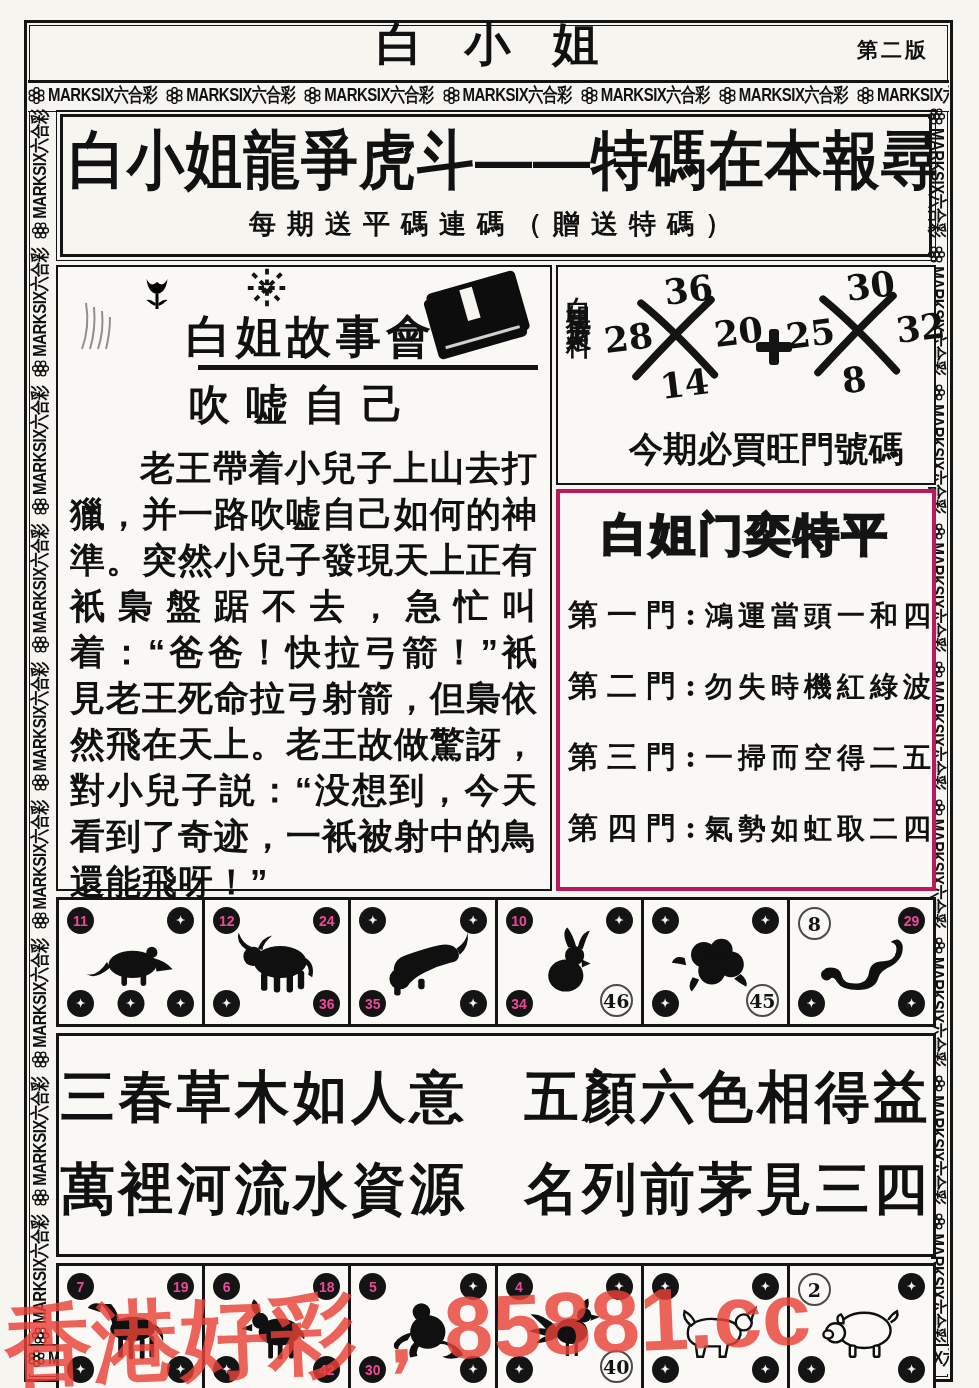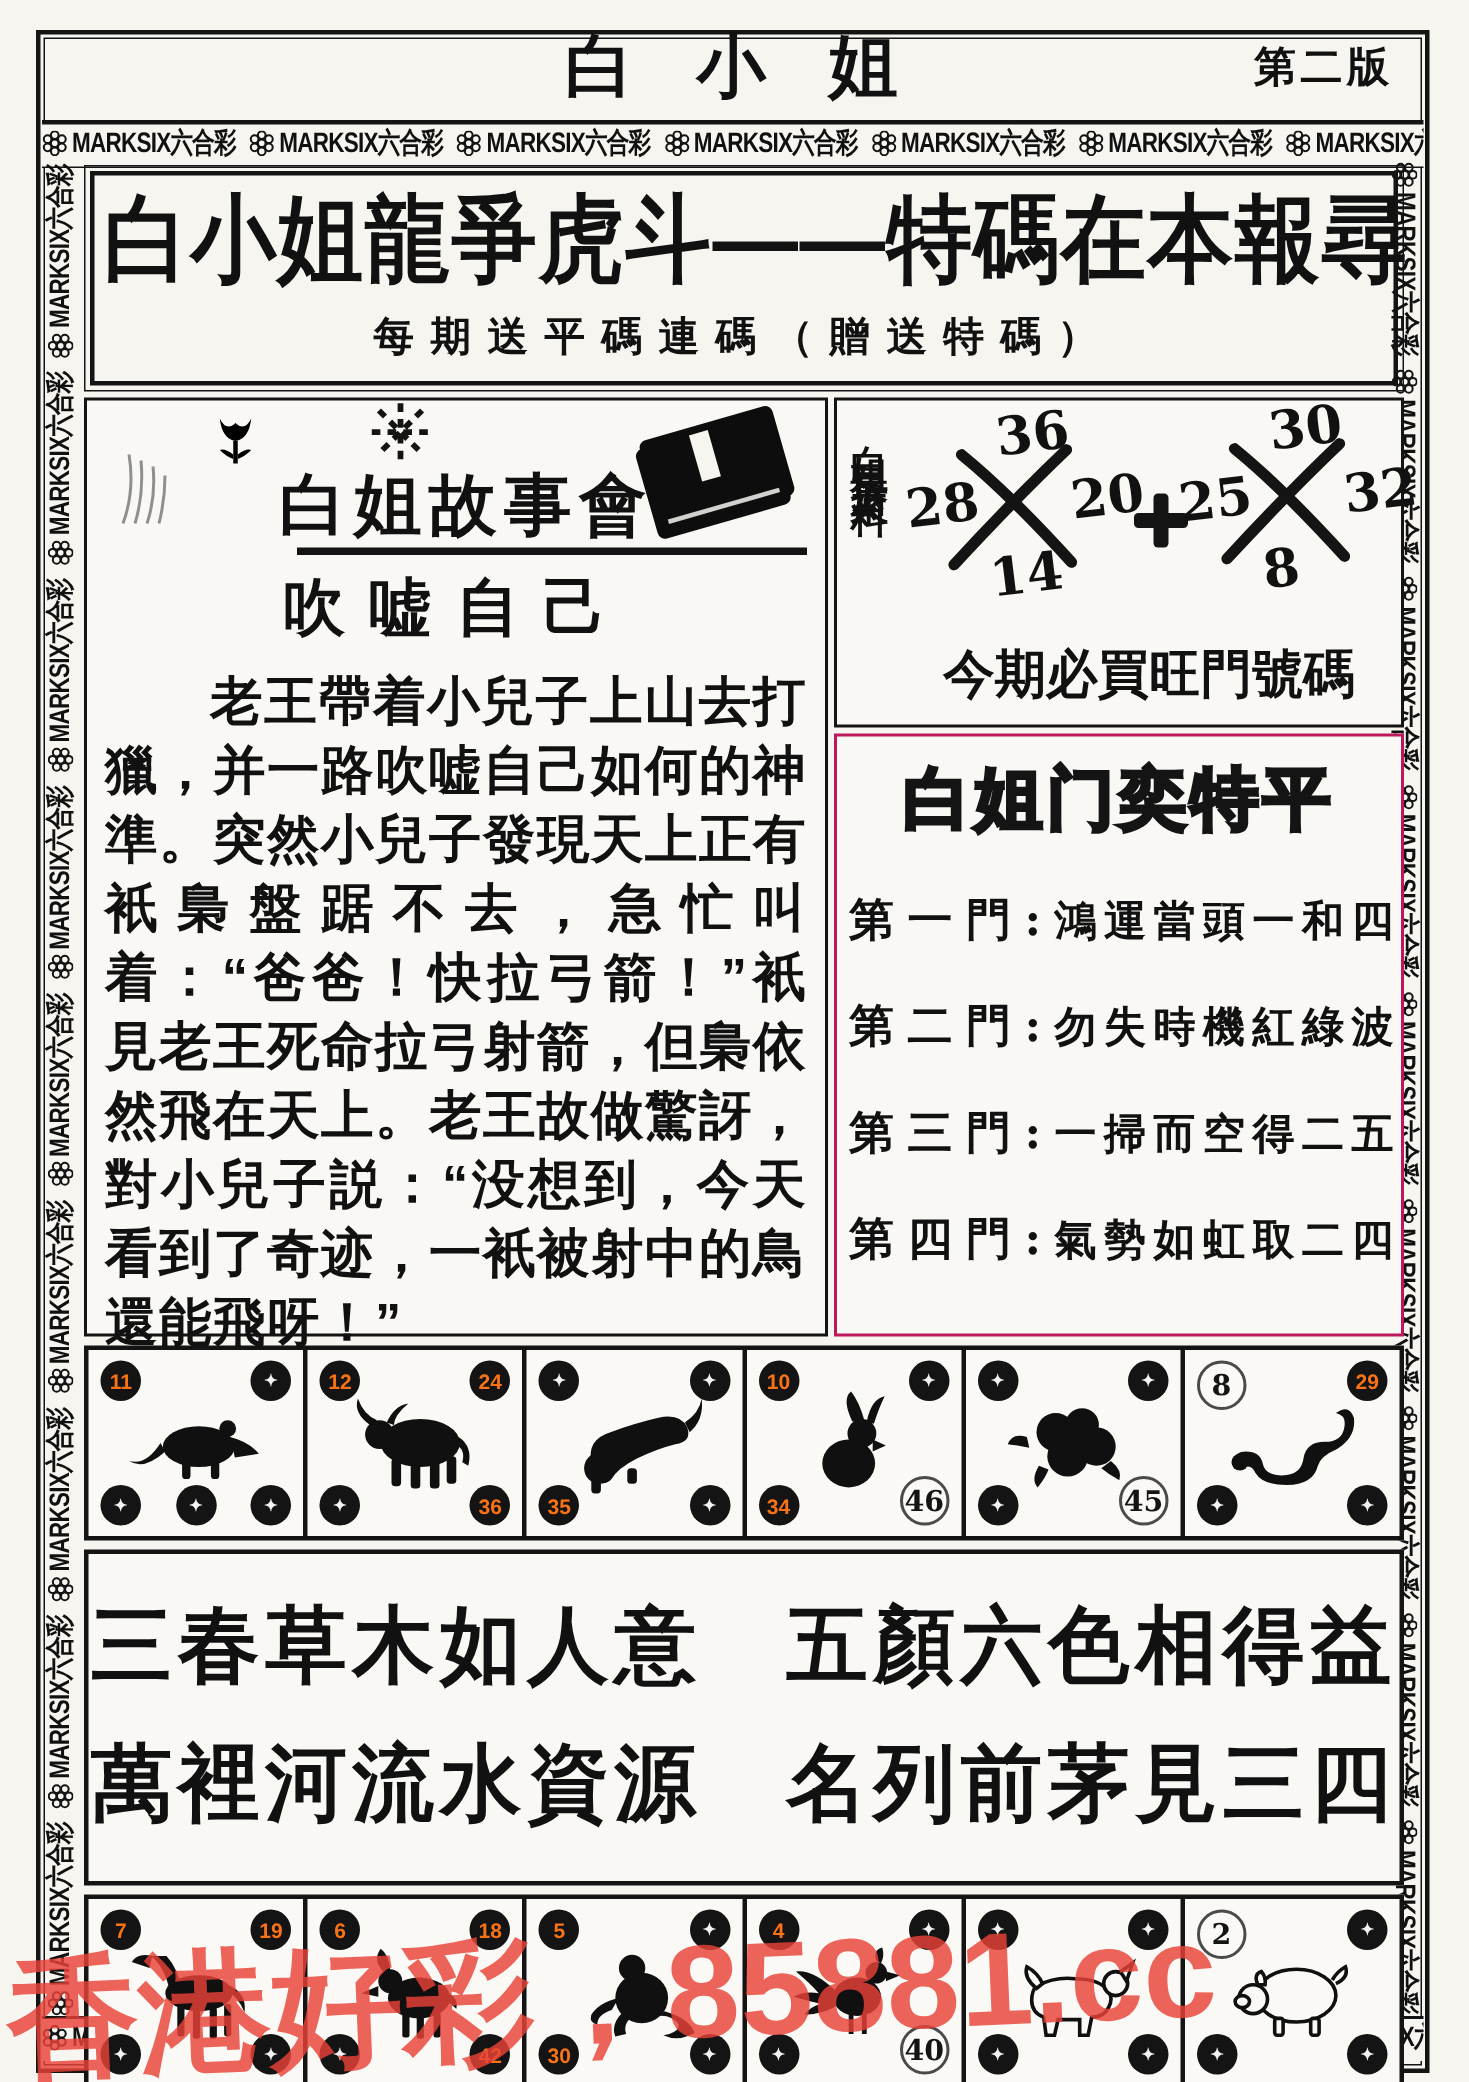--- a/index.html
+++ b/index.html
@@ -7,21 +7,21 @@
     width:979px;height:1388px;position:relative;overflow:hidden;
     background:#f7f5f0;color:#111;
     font-family:"Liberation Sans",sans-serif;
   }
   .frame{position:absolute;left:24px;top:20px;right:26px;bottom:6px;border:3px solid #141414;pointer-events:none;z-index:4;}
   .frame::after{content:"";position:absolute;inset:2px;border:1px solid #141414;}
   
   .masthead{position:absolute;left:40px;top:14px;right:44px;height:52px;z-index:6;}
   .paper-title{position:absolute;left:0;right:0;text-align:center;top:0;
     font-family:"DejaVu Serif",serif;font-weight:bold;font-size:46px;letter-spacing:42px;text-indent:42px;}
-  .edition{position:absolute;right:6px;bottom:2px;font-family:"DejaVu Serif",serif;font-size:28px;font-weight:bold;letter-spacing:3px;text-align:center;}
+  .edition{position:absolute;right:6px;bottom:2px;font-family:"DejaVu Serif",serif;font-size:21px;font-weight:bold;letter-spacing:3px;text-align:center;}
   
   .strip{position:absolute;left:28px;right:30px;height:28px;overflow:hidden;white-space:nowrap;z-index:5;background:#f7f5f0;}
   .strip-top{top:80px;border-top:3px solid #141414;border-bottom:1px solid #141414;}
   .strip-bottom{top:1344px;border-top:2px solid #141414;}
   .strip-v{position:absolute;top:108px;height:1236px;width:25px;overflow:hidden;z-index:5;}
   .strip-left{left:28px;}
   .strip-right{left:924px;}
   .strip-v .inner{width:1236px;height:25px;white-space:nowrap;transform-origin:0 0;}
   .strip-left .inner{transform:rotate(-90deg) translateX(-1236px);}
   .strip-right .inner{transform:rotate(90deg) translateY(-25px);}
@@ -60,33 +60,33 @@
   .cross path{stroke:#141414;stroke-width:9;fill:none;stroke-linecap:round;}
   .cnum{position:absolute;font-family:"DejaVu Serif",serif;font-weight:bold;font-size:35px;transform:rotate(-7deg);}
   .n-top{left:52px;top:-8px;}
   .n-left{left:-8px;top:40px;}
   .n-right{left:102px;top:34px;}
   .n-bottom{left:48px;top:86px;}
   .plus{position:absolute;left:152px;top:58px;width:36px;height:36px;}
   .plus::before{content:"";position:absolute;left:0;top:13px;width:36px;height:10px;background:#141414;border-radius:3px;}
   .plus::after{content:"";position:absolute;left:13px;top:0;width:10px;height:36px;background:#141414;border-radius:3px;}
   .tips-caption{position:absolute;left:42px;right:2px;bottom:10px;font-size:35px;font-weight:900;text-align:center;white-space:nowrap;letter-spacing:0px;transform:scaleX(0.98);}
-  .doors-box{border:2px solid #be185d;flex:1;margin-top:4px;padding:12px 8px 0;background:#f9f8f4;}
+  .doors-box{border:4px solid #be185d;flex:1;margin-top:4px;padding:12px 8px 0;background:#f9f8f4;}
   .doors-title{text-align:center;font-size:45px;font-weight:900;letter-spacing:3px;color:#f9f8f4;
     -webkit-text-stroke:2.5px #141414;text-shadow:0 0 1px #141414;white-space:nowrap;}
   .door-row{display:flex;align-items:baseline;margin-top:30px;white-space:nowrap;}
   .door-label{font-family:"DejaVu Serif",serif;font-weight:bold;font-size:30px;letter-spacing:9px;}
   .door-text{font-family:"DejaVu Serif",serif;font-weight:bold;font-size:28px;letter-spacing:5px;}
   
   .zodiac-row{display:flex;border:3px solid #141414;margin-top:6px;height:124px;background:#faf9f5;}
   .zcell{flex:1;border-right:3px solid #141414;position:relative;}
   .zcell:last-child{border-right:none;}
   .animal{position:absolute;left:50%;top:50%;width:96px;height:76px;transform:translate(-50%,-50%);fill:#101010;}
   .animal-dog,.animal-pig{fill:#faf9f5;stroke:#101010;stroke-width:3px;}
-  .circle{position:absolute;width:27px;height:27px;border-radius:50%;background:#141414;color:#f97316;
+  .circle{position:absolute;width:27px;height:27px;border-radius:50%;background:#141414;color:#ec4899;
     font-size:14px;font-weight:bold;display:flex;align-items:center;justify-content:center;z-index:2;}
   .circle.dark:empty::after{content:"✦";font-size:11px;color:#fff;opacity:.95;}
   .circle.light{background:#faf9f5;color:#141414;border:2px solid #4a4a4a;font-family:"DejaVu Serif",serif;font-size:19px;width:29px;height:29px;}
   .p-tl{left:8px;top:7px;} .p-tr{right:8px;top:7px;}
   .p-bl{left:8px;bottom:7px;} .p-br{right:8px;bottom:7px;}
   .p-bc{left:50%;bottom:7px;transform:translateX(-50%);}
   
   .verse-box{border:3px solid #141414;margin-top:6px;padding:24px 0 26px;background:#f9f8f4;}
   .verse-line{display:flex;justify-content:center;gap:58px;font-size:56px;font-weight:900;letter-spacing:4px;white-space:nowrap;transform:scaleX(0.97);}
   .verse-line + .verse-line{margin-top:16px;}

